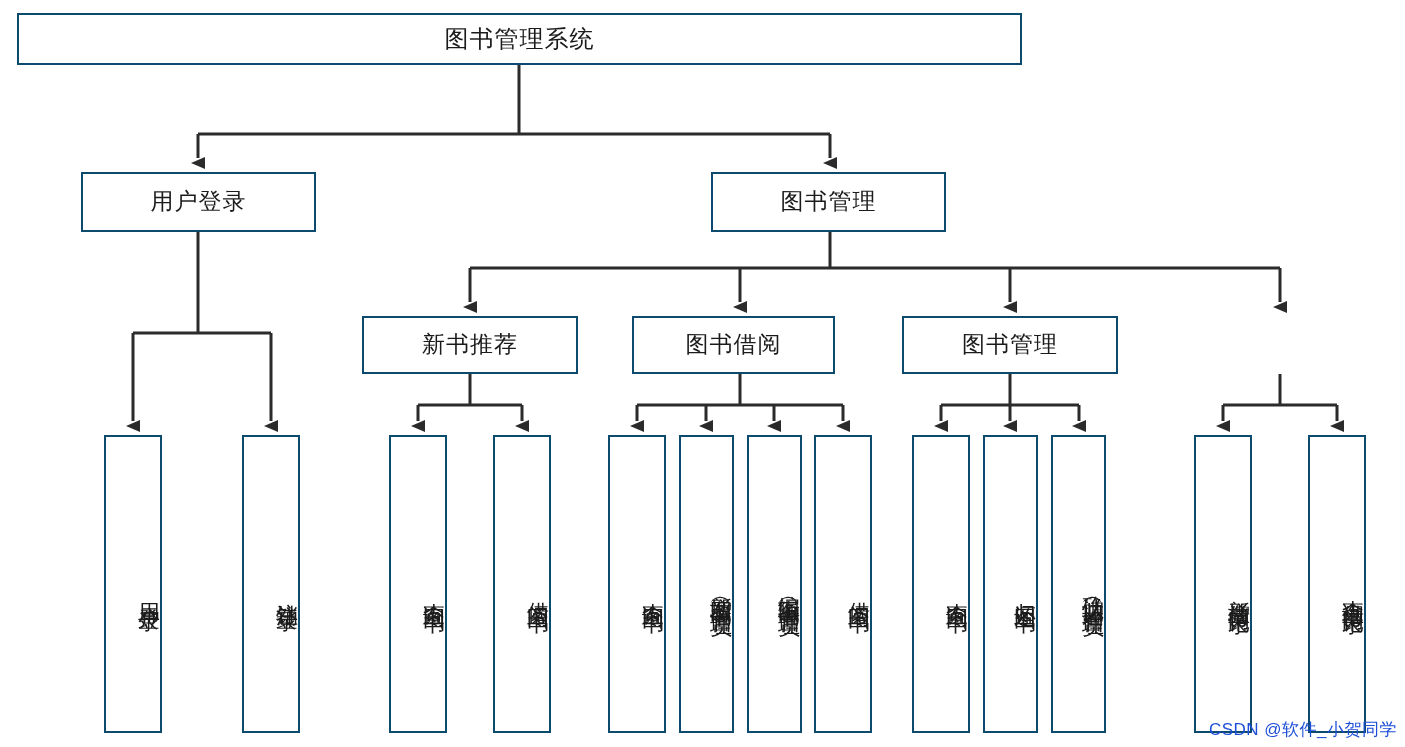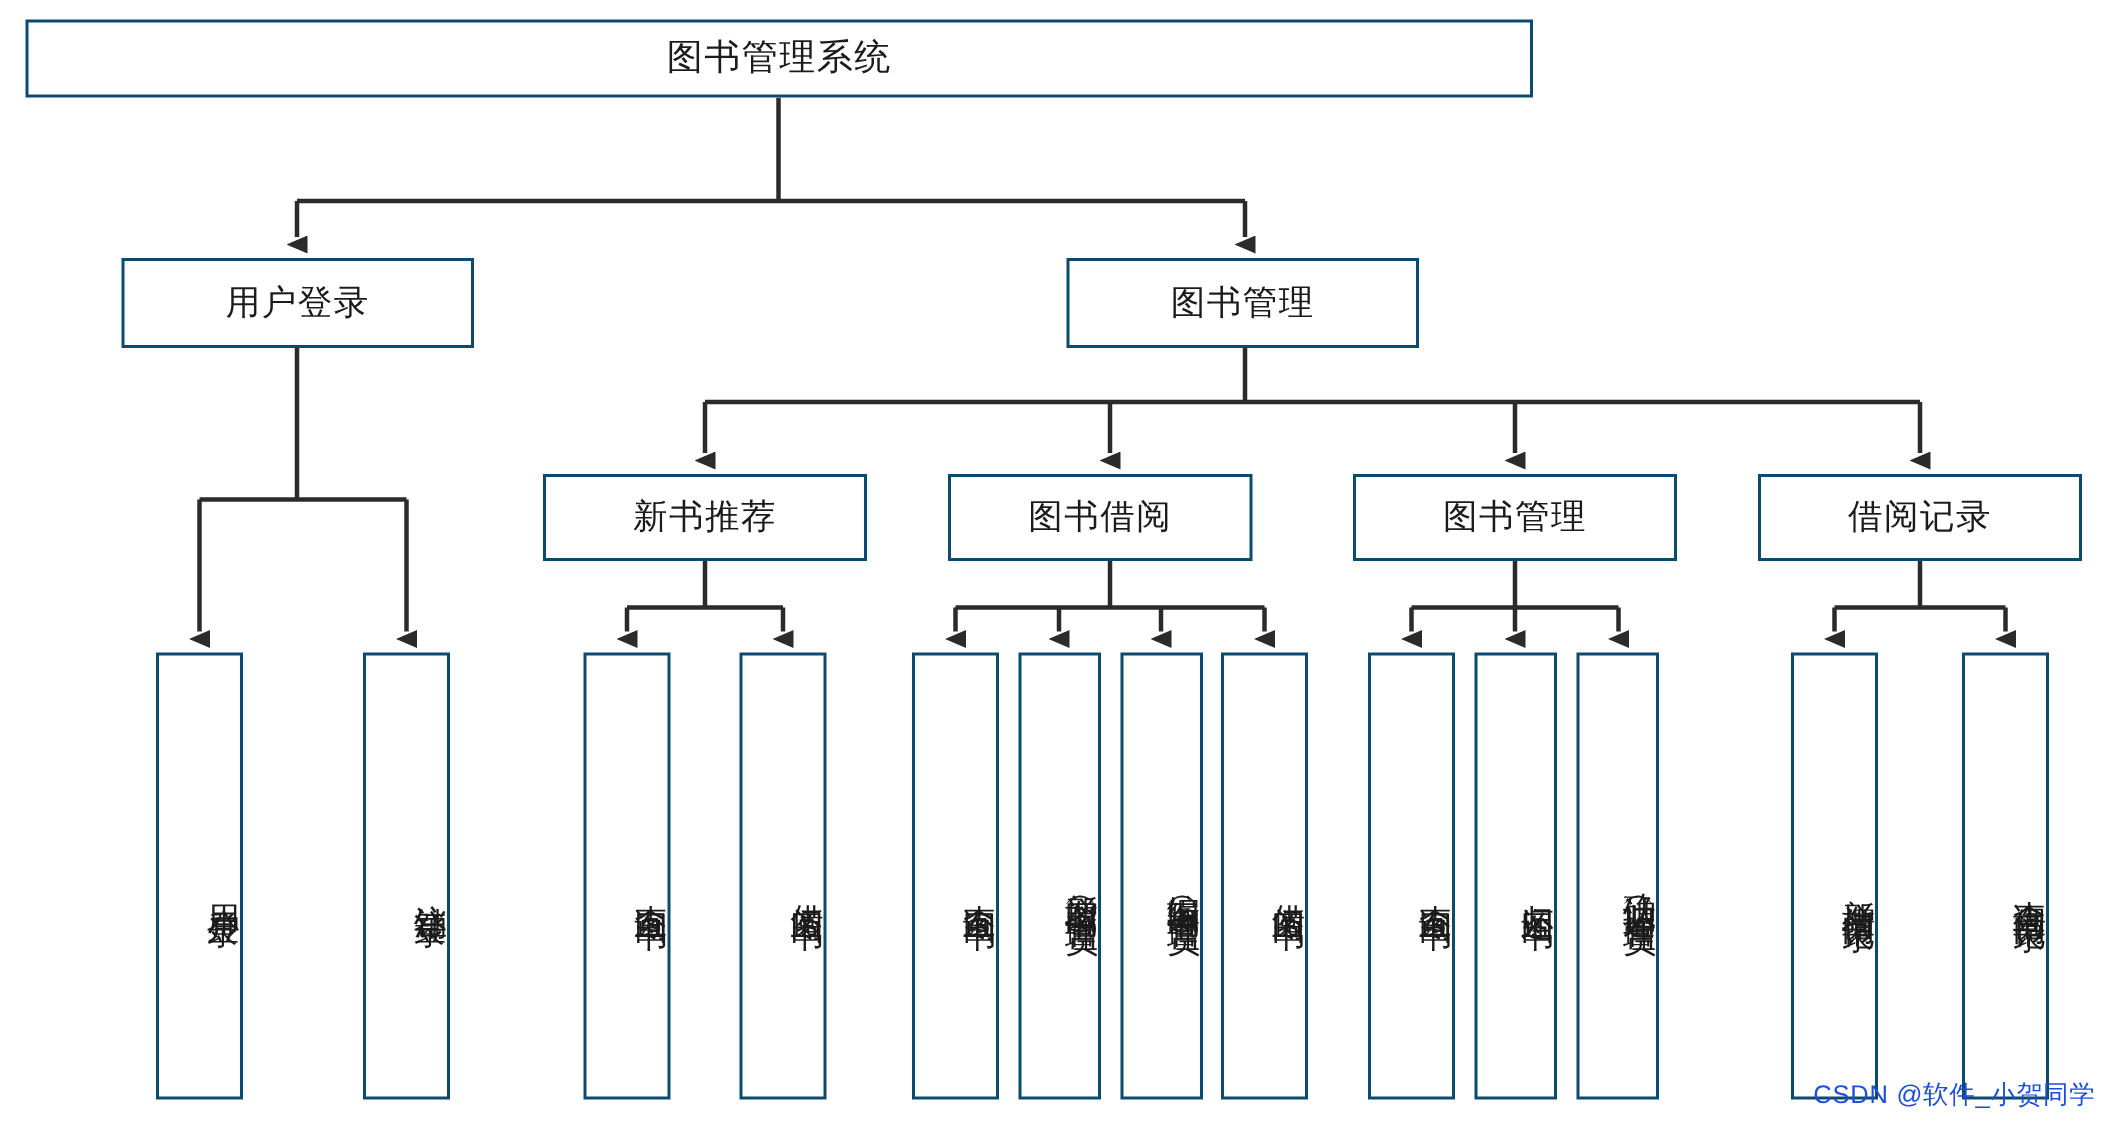--- a/index.html
+++ b/index.html
@@ -143,23 +143,20 @@
   </div>
 
   <div class="node node-h" style="left:632px; top:316px; width:203px; height:58px;">
     <span>图书借阅</span>
   </div>
 
   <div class="node node-h" style="left:902px; top:316px; width:216px; height:58px;">
     <span>图书管理</span>
   </div>
 
-  <div class="node node-h" style="left:1172px; top:316px; width:216px; height:58px;">
-    <span>借阅记录</span>
-  </div>
 
   <div class="node node-leaf" style="left:104px; top:435px; width:58px; height:298px;">
     <span class="leaf-text">用户登录</span>
   </div>
 
   <div class="node node-leaf" style="left:242px; top:435px; width:58px; height:298px;">
     <span class="leaf-text">注销登录</span>
   </div>
 
   <div class="node node-leaf" style="left:389px; top:435px; width:58px; height:298px;">

